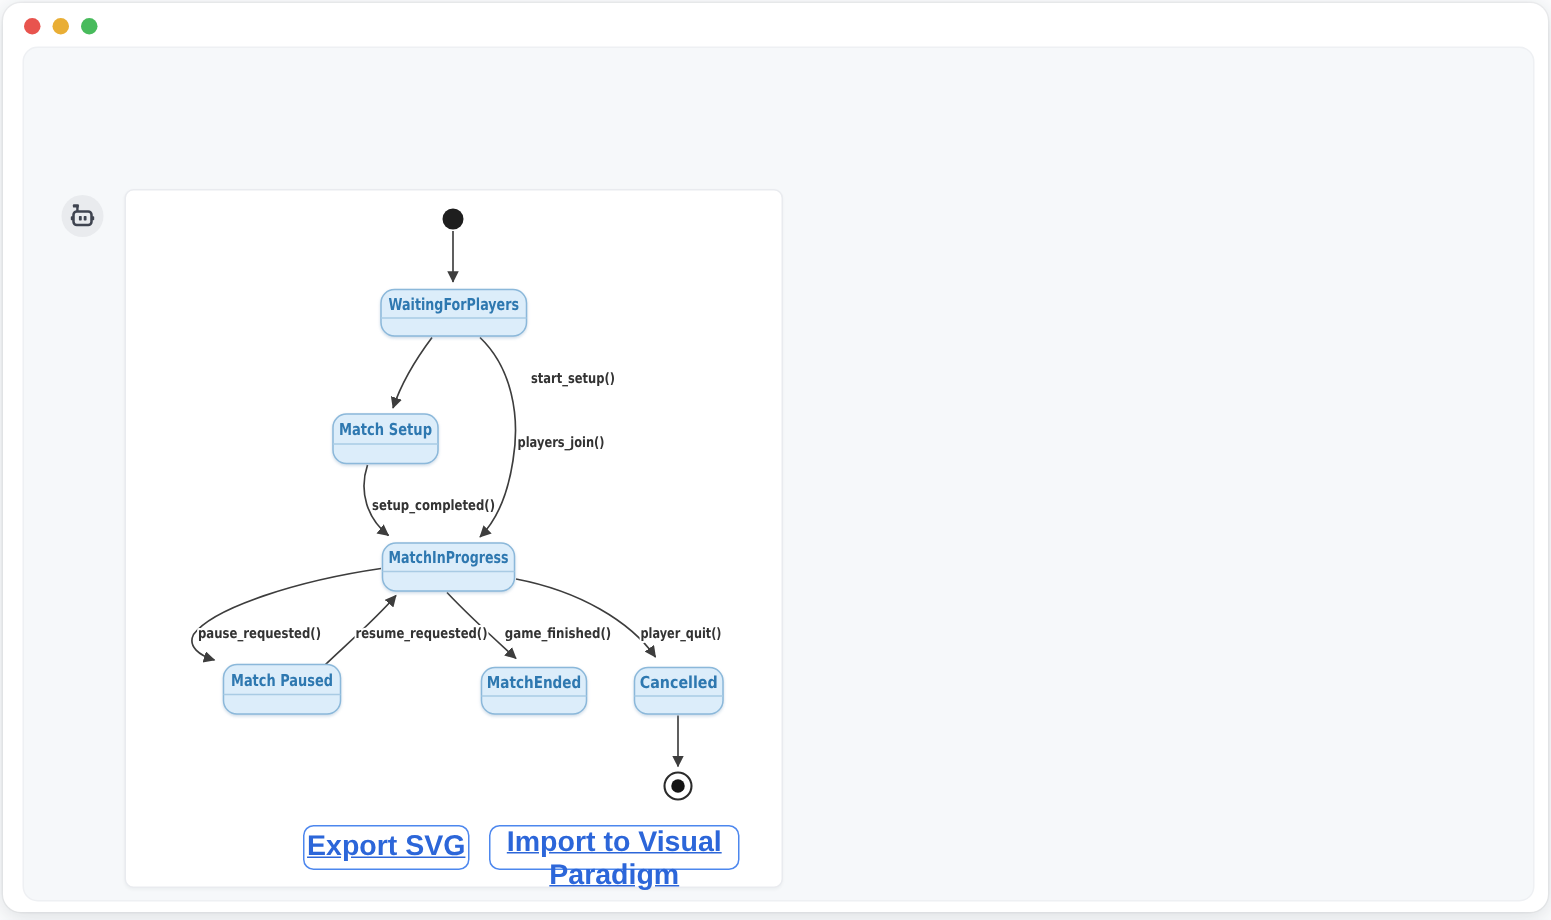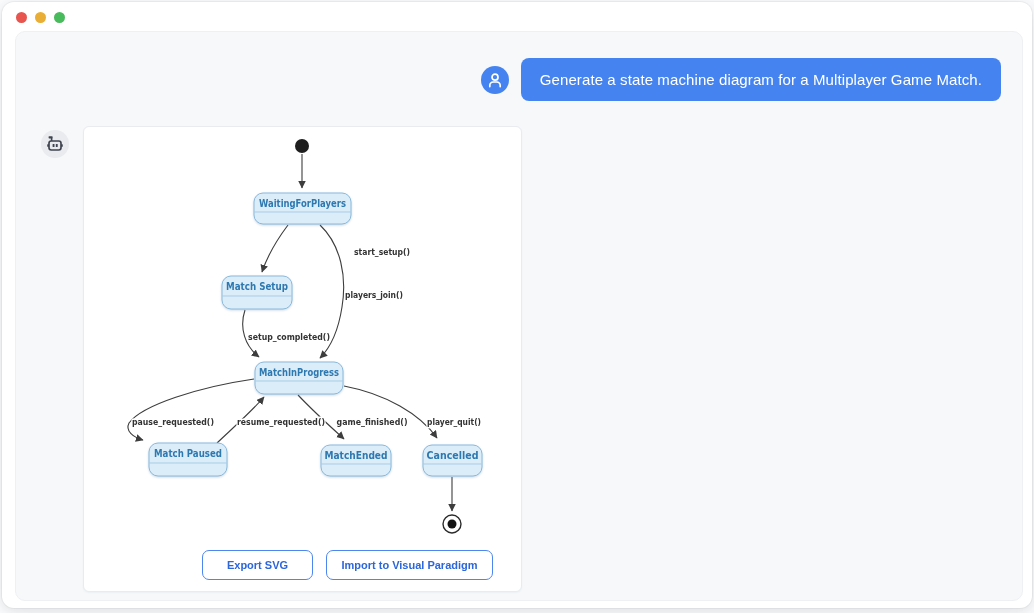--- a/index.html
+++ b/index.html
@@ -76,47 +76,38 @@
     font-family:"DejaVu Sans", sans-serif;
     paint-order:stroke; stroke:#ffffff; stroke-width:3px; stroke-linejoin:round; }
   .init-dot { fill:#1e1e1e; }
   .final-outer { fill:#ffffff; stroke:#2b2b2b; stroke-width:1.4; }
   .final-inner { fill:#141414; }
 
   
   .action-btn {
     position:absolute; top:423px; height:30px; border-radius:7px;
     background:#fff; border:1.5px solid var(--button-border);
-    color:var(--button-text); font-size:11px; font-weight:600;
-    font-family:"Liberation Sans", sans-serif; cursor:pointer;
+    color:var(--button-text); font-size:19px; font-weight:600;
+    font-family:"Liberation Sans", sans-serif; cursor:pointer;text-decoration:underline;
   }
   .btn-export { left:118px; width:111px; }
   .btn-import { left:242px; width:167px; }
 </style>
 </head>
 <body>
 
 <div class="window">
   <div class="titlebar">
     <span class="dot red"></span>
     <span class="dot yellow"></span>
     <span class="dot green"></span>
   </div>
 
   <div class="panel">
 
-    <div class="user-row">
-      <div class="user-avatar">
-        <svg width="16" height="16" viewBox="0 0 16 16">
-          <circle cx="8" cy="5.2" r="3" fill="none" stroke="#fff" stroke-width="1.7"></circle>
-          <path d="M2.8,14.6 L2.8,13.4 a3.4,3.4 0 0 1 3.4,-3.4 L9.8,10 a3.4,3.4 0 0 1 3.4,3.4 L13.2,14.6" fill="none" stroke="#fff" stroke-width="1.7" stroke-linecap="round"></path>
-        </svg>
-      </div>
-      <div class="user-bubble">Generate a state machine diagram for a Multiplayer Game Match.</div>
-    </div>
 
     <div class="bot-avatar">
       <svg width="20" height="20" viewBox="0 0 20 20">
         <rect x="4" y="7" width="12" height="9" rx="2.2" fill="none" stroke="var(--bot-icon)" stroke-width="1.7"></rect>
         <line x1="6.6" y1="7" x2="6.6" y2="3.6" stroke="var(--bot-icon)" stroke-width="1.6"></line>
         <rect x="3.6" y="2.2" width="4" height="2.2" rx="0.6" fill="var(--bot-icon)"></rect>
         <rect x="7.6" y="10" width="1.9" height="3" rx="0.5" fill="var(--bot-icon)"></rect>
         <rect x="10.8" y="10" width="1.9" height="3" rx="0.5" fill="var(--bot-icon)"></rect>
         <rect x="2.2" y="10.2" width="1.8" height="2.6" rx="0.5" fill="var(--bot-icon)"></rect>
         <rect x="16" y="10.2" width="1.8" height="2.6" rx="0.5" fill="var(--bot-icon)"></rect>

